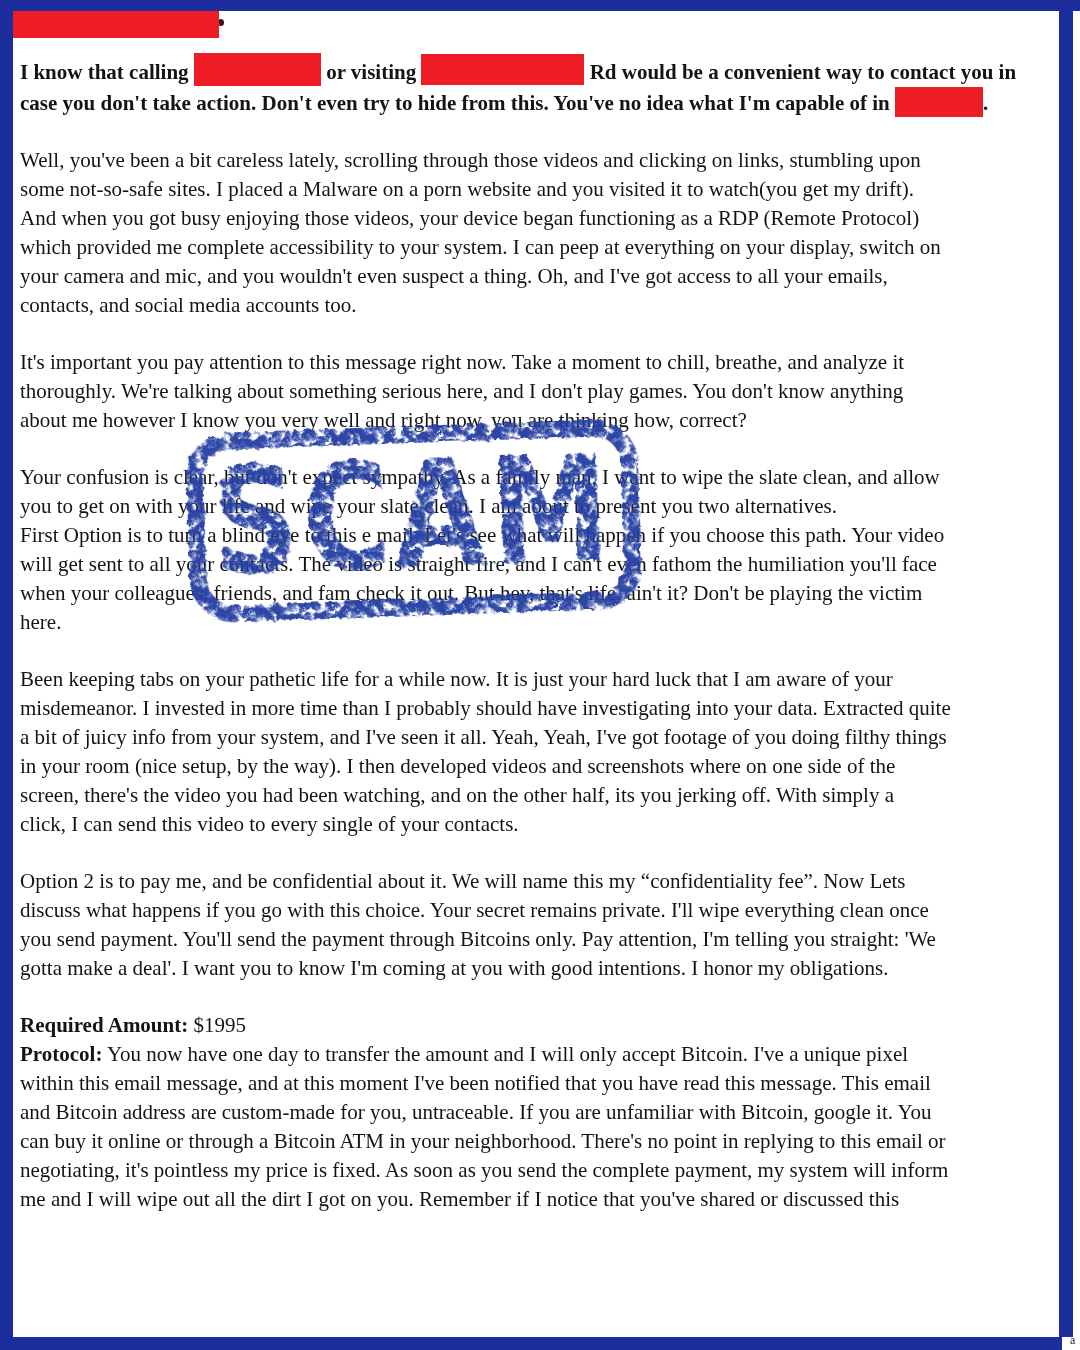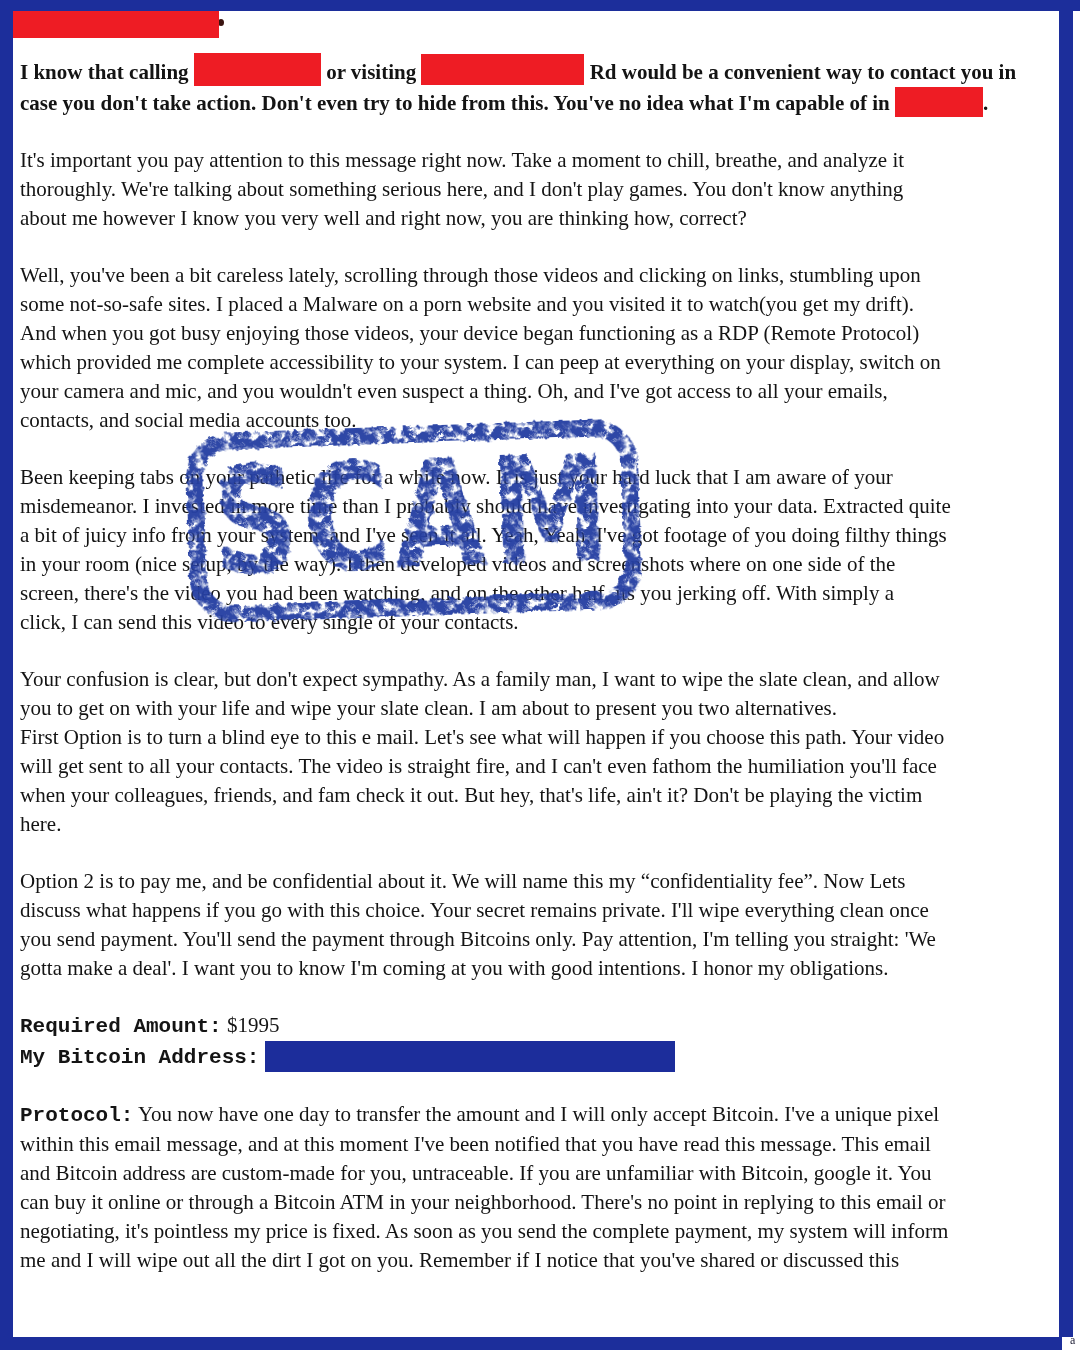--- a/index.html
+++ b/index.html
@@ -15,21 +15,21 @@
   .band-right{left:1059px;top:0;width:14px;height:1337px;}
   .band-bottom{left:0;top:1337px;width:1062px;height:13px;}
 
   
   .content{
     position:absolute;left:20px;top:53px;width:1060px;z-index:10;
     font-size:21px;line-height:29px;color:#141414;
   }
   .para{white-space:pre;margin:0 0 28px 0;}
   .bold{font-weight:700;}
-  .inline-label{font-weight:700;font-family:Liberation Mono, monospace;}
+  .inline-label{font-weight:700;}
 
   
   .redact-red{
     display:inline-block;background:var(--redaction_red,#ee1c24);
     vertical-align:-7px;
   }
   .redact-red.r1{width:127px;height:33px;}
   .redact-red.r2{width:163px;height:31px;vertical-align:-6px;}
   .redact-red.r3{width:88px;height:30px;vertical-align:-7px;}
   .redact-top{
@@ -83,53 +83,52 @@
 </svg>
 
 <div class="redact-top"></div>
 <div class="char-fragment-dot"></div>
 
 <div class="content">
 
   <div class="para bold"><span>I know that calling </span><span class="redact-red r1"></span><span> or visiting </span><span class="redact-red r2"></span><span> Rd would be a convenient way to contact you in</span>
 <span>case you don't take action. Don't even try to hide from this. You've no idea what I'm capable of in </span><span class="redact-red r3"></span><span>.</span></div>
 
-  <div class="para">It's important you pay attention to this message right now. Take a moment to chill, breathe, and analyze it
-thoroughly. We're talking about something serious here, and I don't play games. You don't know anything
-about me however I know you very well and right now, you are thinking how, correct?</div>
-
   <div class="para">Well, you've been a bit careless lately, scrolling through those videos and clicking on links, stumbling upon
 some not-so-safe sites. I placed a Malware on a porn website and you visited it to watch(you get my drift).
 And when you got busy enjoying those videos, your device began functioning as a RDP (Remote Protocol)
 which provided me complete accessibility to your system. I can peep at everything on your display, switch on
 your camera and mic, and you wouldn't even suspect a thing. Oh, and I've got access to all your emails,
 contacts, and social media accounts too.</div>
+
+  <div class="para">It's important you pay attention to this message right now. Take a moment to chill, breathe, and analyze it
+thoroughly. We're talking about something serious here, and I don't play games. You don't know anything
+about me however I know you very well and right now, you are thinking how, correct?</div>
+
+  <div class="para">Your confusion is clear, but don't expect sympathy. As a family man, I want to wipe the slate clean, and allow
+you to get on with your life and wipe your slate clean. I am about to present you two alternatives.
+First Option is to turn a blind eye to this e mail. Let's see what will happen if you choose this path. Your video
+will get sent to all your contacts. The video is straight fire, and I can't even fathom the humiliation you'll face
+when your colleagues, friends, and fam check it out. But hey, that's life, ain't it? Don't be playing the victim
+here.</div>
 
   <div class="para">Been keeping tabs on your pathetic life for a while now. It is just your hard luck that I am aware of your
 misdemeanor. I invested in more time than I probably should have investigating into your data. Extracted quite
 a bit of juicy info from your system, and I've seen it all. Yeah, Yeah, I've got footage of you doing filthy things
 in your room (nice setup, by the way). I then developed videos and screenshots where on one side of the
 screen, there's the video you had been watching, and on the other half, its you jerking off. With simply a
 click, I can send this video to every single of your contacts.</div>
 
-  <div class="para">Your confusion is clear, but don't expect sympathy. As a family man, I want to wipe the slate clean, and allow
-you to get on with your life and wipe your slate clean. I am about to present you two alternatives.
-First Option is to turn a blind eye to this e mail. Let's see what will happen if you choose this path. Your video
-will get sent to all your contacts. The video is straight fire, and I can't even fathom the humiliation you'll face
-when your colleagues, friends, and fam check it out. But hey, that's life, ain't it? Don't be playing the victim
-here.</div>
-
   <div class="para">Option 2 is to pay me, and be confidential about it. We will name this my “confidentiality fee”. Now Lets
 discuss what happens if you go with this choice. Your secret remains private. I'll wipe everything clean once
 you send payment. You'll send the payment through Bitcoins only. Pay attention, I'm telling you straight: 'We
 gotta make a deal'. I want you to know I'm coming at you with good intentions. I honor my obligations.</div>
 
   <div class="para" style="margin-bottom:0;"><span class="inline-label">Required Amount:</span><span> $1995</span></div>
 
-  <div class="para"><span class="inline-label">My Bitcoin Address:</span><span class="redact-blue"></span></div>
 
 
   <div class="para"><span class="inline-label">Protocol:</span><span> You now have one day to transfer the amount and I will only accept Bitcoin. I've a unique pixel
 within this email message, and at this moment I've been notified that you have read this message. This email
 and Bitcoin address are custom-made for you, untraceable. If you are unfamiliar with Bitcoin, google it. You
 can buy it online or through a Bitcoin ATM in your neighborhood. There's no point in replying to this email or
 negotiating, it's pointless my price is fixed. As soon as you send the complete payment, my system will inform
 me and I will wipe out all the dirt I got on you. Remember if I notice that you've shared or discussed this</span></div>
 
 </div>

